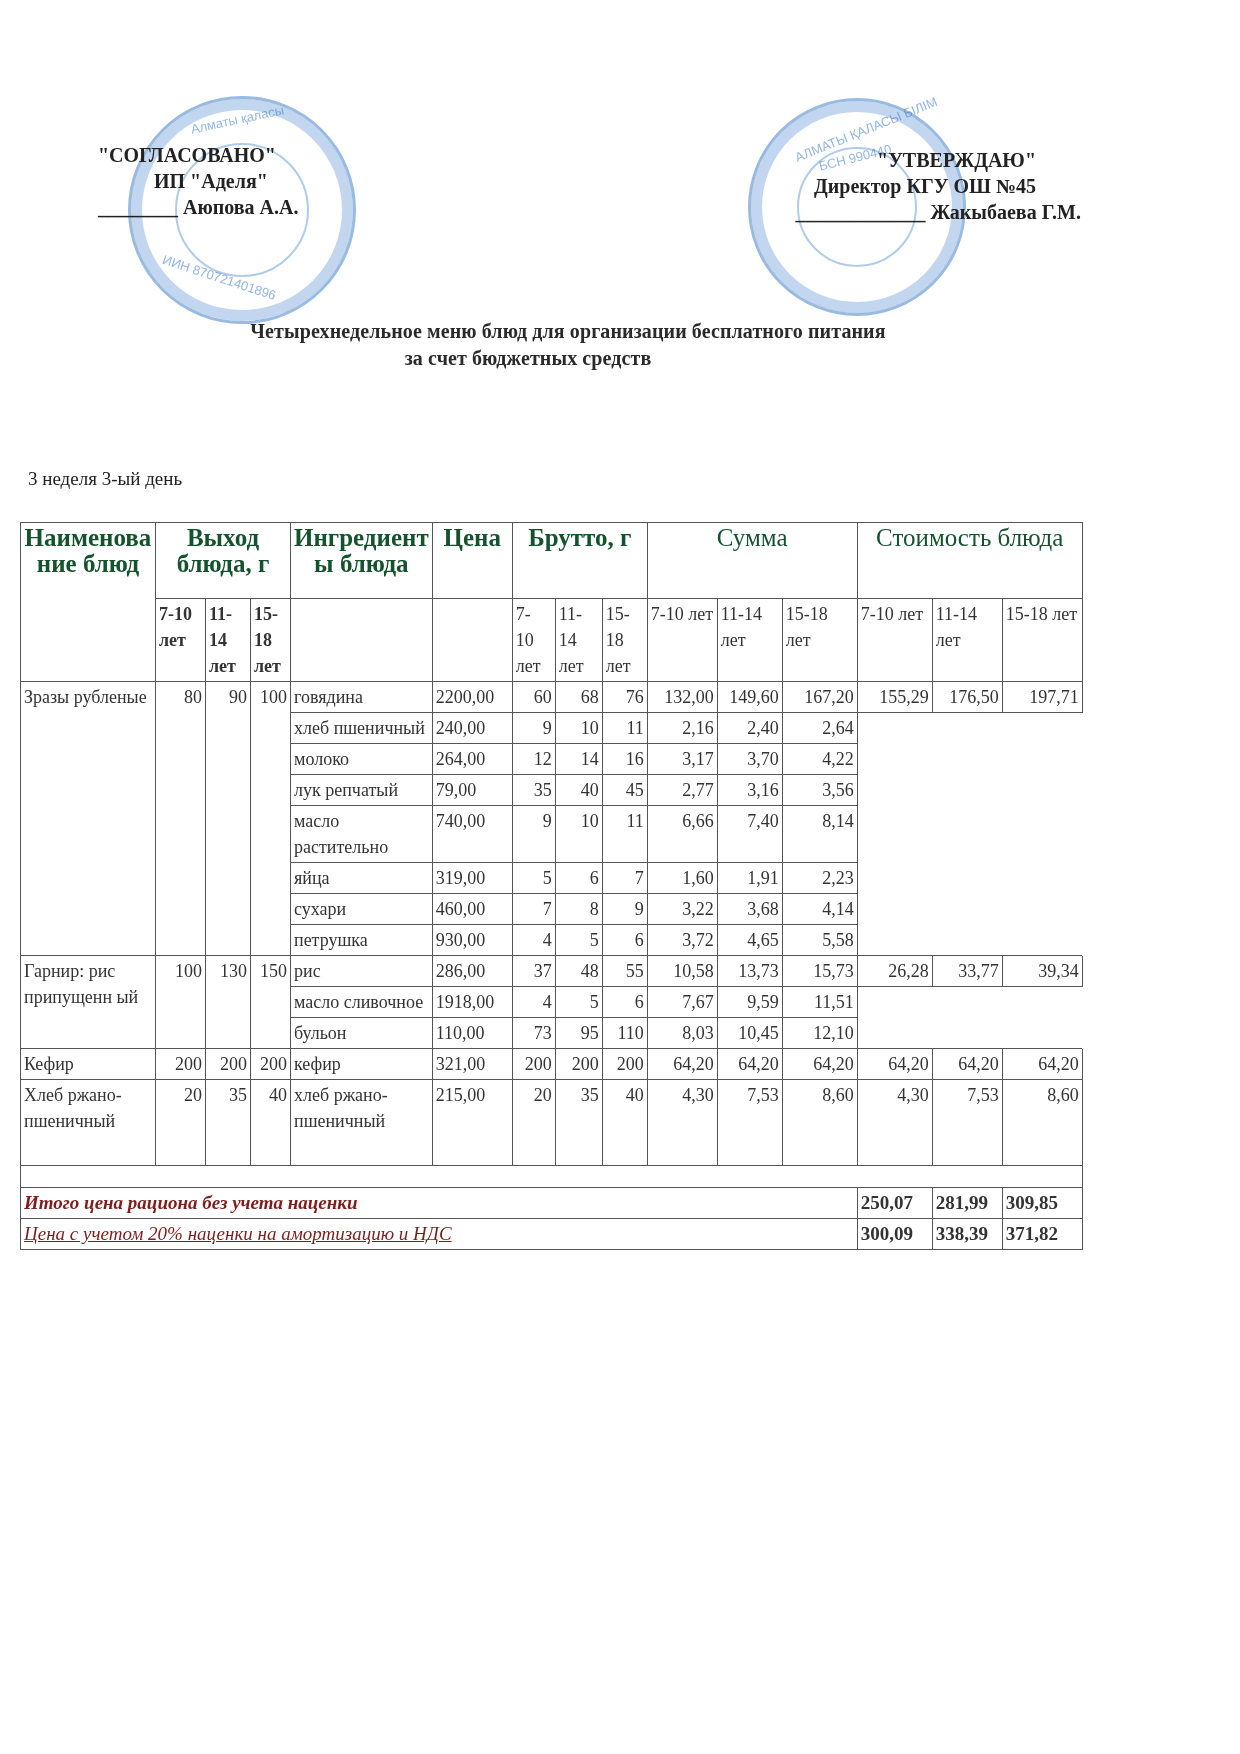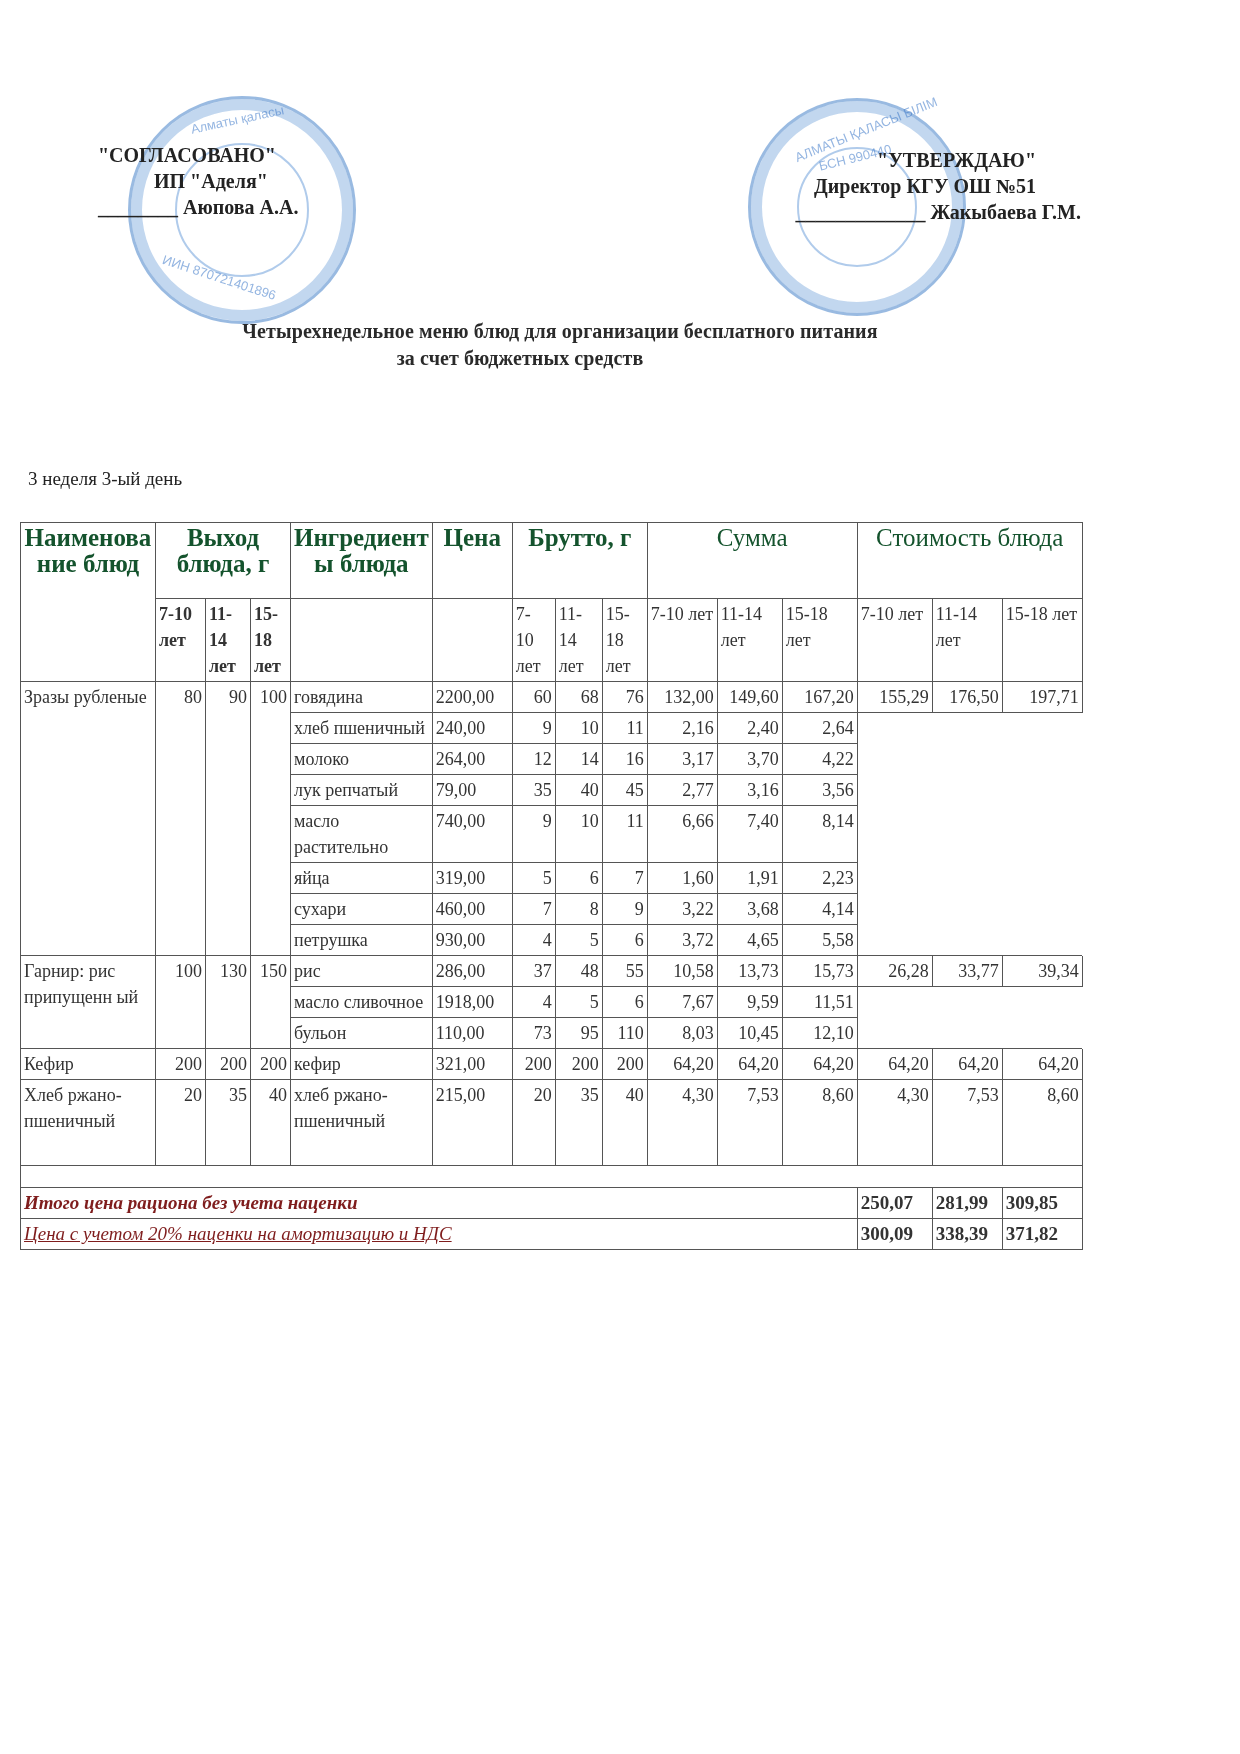--- a/index.html
+++ b/index.html
@@ -4,21 +4,21 @@
 <style>
   html, body { margin:0; padding:0; background:#ffffff; }
   body { width:1240px; height:1754px; position:relative; overflow:hidden;
          font-family:"Liberation Serif", "DejaVu Serif", serif; color:#1a1a1a; }
   .stamp { position:absolute; border-radius:50%; border:3px solid rgba(70,130,200,0.55);
            box-shadow: inset 0 0 0 8px rgba(255,255,255,0), inset 0 0 0 11px rgba(80,140,210,0.35); }
   .stamp .inner { position:absolute; border-radius:50%; border:2px solid rgba(80,140,210,0.45); }
   .stamp-text { position:absolute; color:rgba(60,120,200,0.55); font-family:"Liberation Sans", sans-serif;
                 font-size:13px; white-space:nowrap; }
   .approve { position:absolute; font-weight:bold; font-size:20px; line-height:26px; color:#222; }
-  .title { position:absolute; left:0; width:1100px; text-align:center; font-weight:bold; font-size:20px;
+  .title { position:absolute; left:8px; width:1100px; text-align:center; font-weight:bold; font-size:20px;
            line-height:27px; color:#2a2a2a; font-family:"Liberation Serif", serif; letter-spacing:0.1px; }
   .dayline { position:absolute; left:28px; top:468px; font-weight:normal; font-size:19px; color:#222; }
 
   table.menu { position:absolute; left:20px; top:522px; border-collapse:collapse; table-layout:fixed;
                font-size:18px; color:#333; }
   table.menu td { border:1.3px solid #555; padding:2px 3px; vertical-align:top; line-height:26px; }
   table.menu td.h { font-weight:bold; text-align:center; font-size:25px; color:#14532d; }
   table.menu td.hs { font-size:18px; text-align:left; color:#333; }
   table.menu td.hb { font-weight:bold; }
   table.menu td.n { text-align:right; }
@@ -45,21 +45,21 @@
   <div>"СОГЛАСОВАНО"</div>
   <div style="padding-left:56px;">ИП "Аделя"</div>
   <div style="white-space:nowrap;">
     <span>________</span>
     <span>Аюпова А.А.</span>
   </div>
 </div>
 
 <div class="approve" style="left:776px; top:147px; width:330px; text-align:right;">
   <div style="padding-right:70px;">"УТВЕРЖДАЮ"</div>
-  <div style="padding-right:70px;">Директор КГУ ОШ №51</div>
+  <div style="padding-right:70px;">Директор КГУ ОШ №45</div>
   <div style="white-space:nowrap; padding-right:25px;">
     <span>_____________</span>
     <span>Жакыбаева Г.М.</span>
   </div>
 </div>
 
 <div class="title" style="top:318px;">
   <div style="padding-left:20px;">Четырехнедельное меню блюд для организации бесплатного питания</div>
   <div style="padding-right:60px;">за счет бюджетных средств</div>
 </div>

